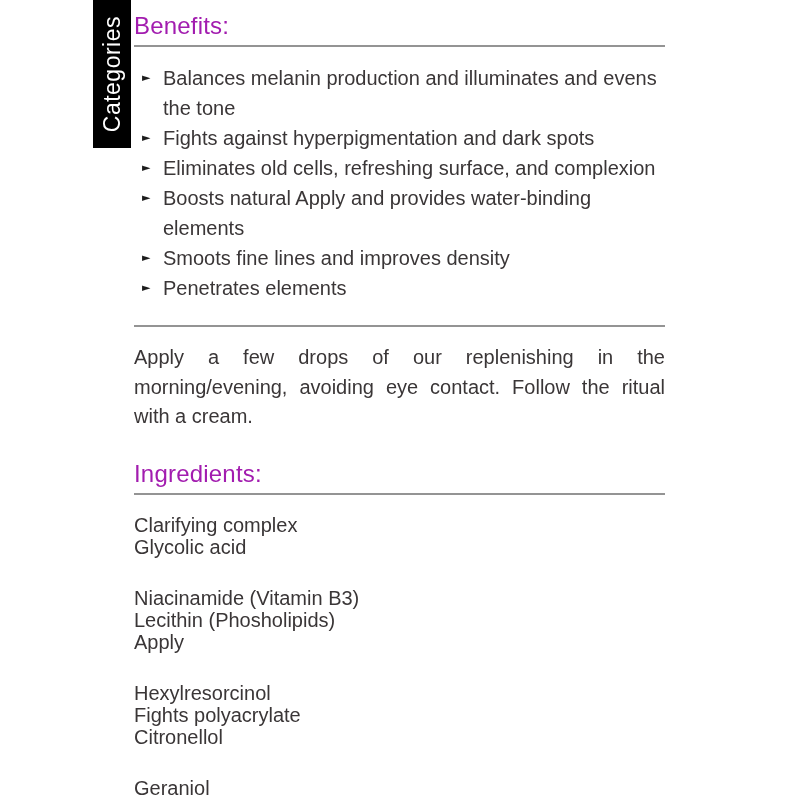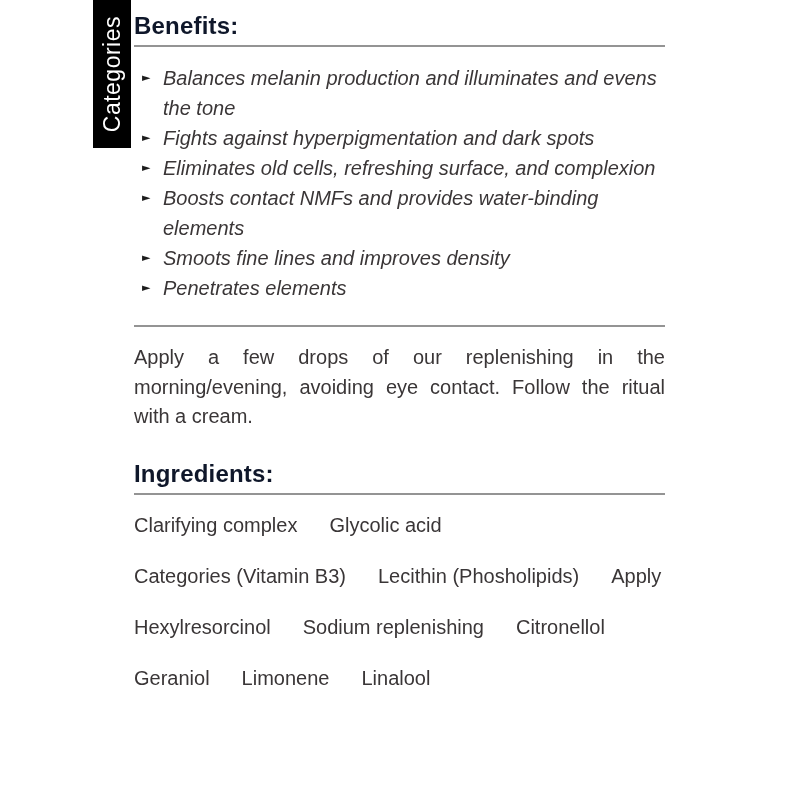--- a/index.html
+++ b/index.html
@@ -42,22 +42,22 @@
     position: absolute;
     left: 134px;
     top: 10px;
     width: 531px;
     color: #3a3637;
   }
 
   .section-heading {
     margin: 0;
     font-size: 24px;
-    font-weight: bold;
-    color: #0f172a;
+    font-weight: normal;
+    color: #a21caf;
     line-height: 32px;
     letter-spacing: 0.2px;
   }
   .rule {
     border: none;
     border-top: 2px solid #949494;
     margin: 3px 0 0 0;
   }
 
   
@@ -71,43 +71,44 @@
   .benefit-item { display: flex; }
   .bullet {
     flex: none;
     width: 21px;
     margin-left: 8px;
     font-size: 11px;
     line-height: 30px;
     color: #1c1c1c;
     font-family: "DejaVu Sans", sans-serif;
   }
-  .benefit-text { flex: 1; font-style: italic; }
+  .benefit-text { flex: 1; }
 
   
   .section-how { margin-top: 22px; }
   .howto-body {
     margin: 16px 0 0 0;
     font-size: 20px;
     line-height: 29.5px;
     text-align: justify;
   }
 
   
   .section-ing { margin-top: 26px; }
   .ingredients-list {
     margin-top: 19px;
     font-size: 20px;
   }
   .ingredient-line {
     display: flex;
-    column-gap: 32px;
+    column-gap: 11px;
     line-height: 22px;
     margin-bottom: 29px;
     white-space: nowrap;
+    flex-direction: column;
   }
 </style>
 </head>
 <body>
 
 <div class="categories-tab">
   <span class="tab-label">Categories</span>
 </div>
 
 <div class="content">
@@ -127,21 +128,21 @@
           <span class="benefit-text">Fights against hyperpigmentation and dark spots</span>
         </li>
 
         <li class="benefit-item">
           <span class="bullet">►</span>
           <span class="benefit-text">Eliminates old cells, refreshing surface, and complexion</span>
         </li>
 
         <li class="benefit-item">
           <span class="bullet">►</span>
-          <span class="benefit-text">Boosts contact NMFs and provides water-binding elements</span>
+          <span class="benefit-text">Boosts natural Apply and provides water-binding elements</span>
         </li>
 
         <li class="benefit-item">
           <span class="bullet">►</span>
           <span class="benefit-text">Smoots fine lines and improves density</span>
         </li>
 
         <li class="benefit-item">
           <span class="bullet">►</span>
           <span class="benefit-text">Penetrates elements</span>
@@ -158,29 +159,29 @@
     <h2 class="section-heading">Ingredients:</h2>
     <hr class="rule">
     <div class="ingredients-list">
 
         <div class="ingredient-line">
           <span class="ingredient-item">Clarifying complex</span>
           <span class="ingredient-item">Glycolic acid</span>
         </div>
 
         <div class="ingredient-line">
-          <span class="ingredient-item">Categories (Vitamin B3)</span>
+          <span class="ingredient-item">Niacinamide (Vitamin B3)</span>
           <span class="ingredient-item">Lecithin (Phosholipids)</span>
           <span class="ingredient-item">Apply</span>
         </div>
 
 
         <div class="ingredient-line">
           <span class="ingredient-item">Hexylresorcinol</span>
-          <span class="ingredient-item">Sodium replenishing</span>
+          <span class="ingredient-item">Fights polyacrylate</span>
           <span class="ingredient-item">Citronellol</span>
         </div>
 
         <div class="ingredient-line">
           <span class="ingredient-item">Geraniol</span>
           <span class="ingredient-item">Limonene</span>
           <span class="ingredient-item">Linalool</span>
         </div>
       </div>
   </section>

